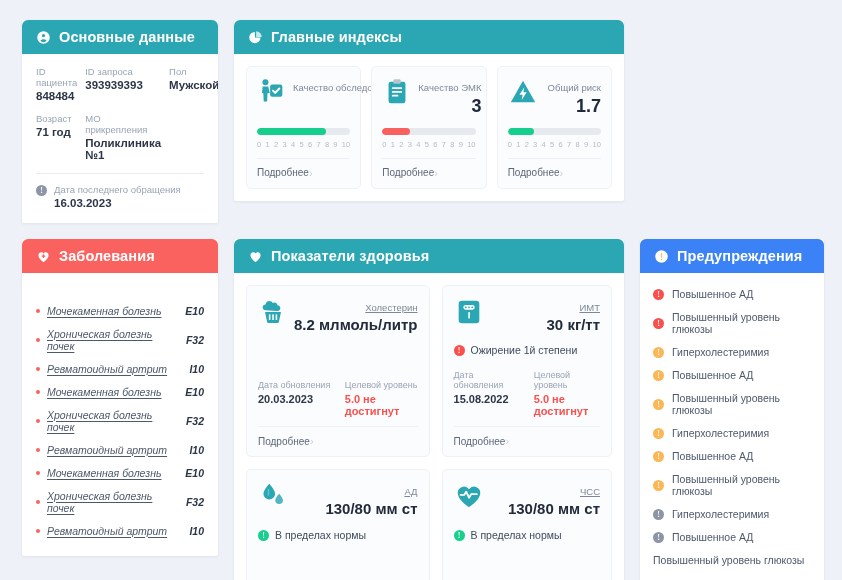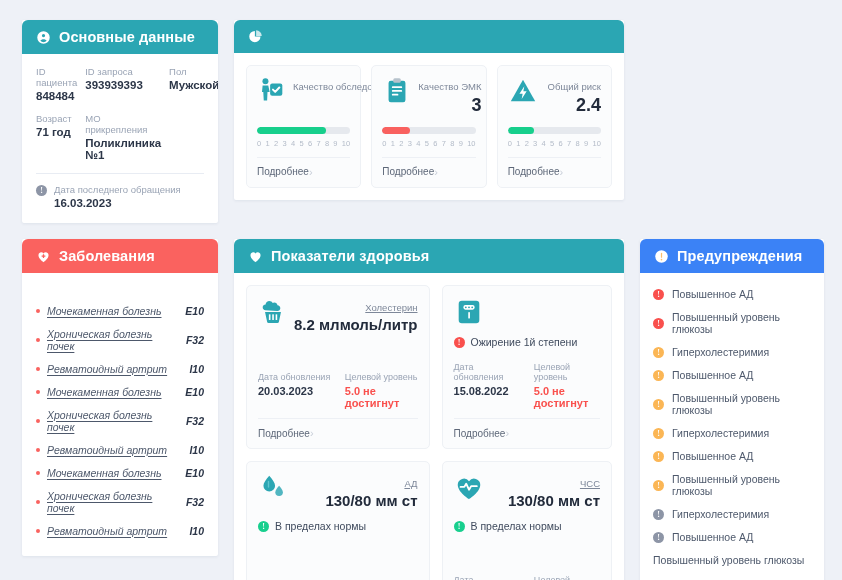--- a/index.html
+++ b/index.html
@@ -162,20 +162,21 @@
     </div>
 
     <div class="panel">
       <div class="panel-head head-teal">
         <span class="head-icon">
           <svg viewBox="0 0 24 24">
               <path d="M11 3v9h9a9 9 0 11-9-9z"></path>
               <path d="M13 2a9 9 0 019 9h-9V2z" opacity=".75"></path>
             </svg>
         </span>
+        <span>Главные индексы</span>
       </div>
       <div class="idx-body">
 
         <div class="idx-card">
           <div class="idx-top">
             <span class="idx-ico">
               <svg viewBox="0 0 32 32">
                 <circle cx="9" cy="5.5" r="3.2" fill="#2ba6b3"></circle>
                 <path d="M6 10h6l1.5 7h-2.3l-.4 9H7.2l-.5-9H5.3z" fill="#2ba6b3"></path>
                 <rect x="14" y="8" width="13" height="13" rx="2.2" fill="#2ba6b3"></rect>
@@ -250,21 +251,21 @@
         <div class="idx-card">
           <div class="idx-top">
             <span class="idx-ico">
               <svg viewBox="0 0 32 32">
                 <path d="M16 4L29 27H3z" fill="#2ba6b3"></path>
                 <path d="M17.4 11l-5.2 8h3.4l-1 5.5 5.3-8.2h-3.5z" fill="#fff"></path>
               </svg>
             </span>
             <span class="idx-meta">
               <span class="idx-name">Общий риск</span>
-              <div class="idx-score">2.4</div>
+              <div class="idx-score">1.7</div>
             </span>
           </div>
           <div class="bar-track">
             <div class="bar-fill" style="width:28%;background:#17cf8c"></div>
           </div>
           <div class="scale">
             <span>0</span>
             <span>1</span>
             <span>2</span>
             <span>3</span>
@@ -395,20 +396,24 @@
             <span class="hi-ico">
               <svg viewBox="0 0 32 32">
                 <rect x="5" y="4" width="22" height="24" rx="3.4" fill="#2ba6b3"></rect>
                 <rect x="10" y="8.5" width="12" height="5" rx="2.2" fill="#fff"></rect>
                 <rect x="15.2" y="16" width="1.8" height="7" rx=".9" fill="#fff"></rect>
                 <circle cx="12.6" cy="11" r="1" fill="#2ba6b3"></circle>
                 <circle cx="16" cy="11" r="1" fill="#2ba6b3"></circle>
                 <circle cx="19.4" cy="11" r="1" fill="#2ba6b3"></circle>
               </svg>
             </span>
+            <span class="hi-meta">
+              <span class="hi-name">ИМТ</span>
+              <div class="hi-value">30 кг/тт</div>
+            </span>
           </div>
           <div class="hi-status">
             <span class="dot-icon dot-red">!</span>
             <span>Ожирение 1й степени</span>
           </div>
           <div class="hi-spacer"></div>
           <div class="hi-cols">
             <div class="hi-col">
               <div class="hi-ck">Дата обновления</div>
               <div class="hi-cv">15.08.2022</div>

